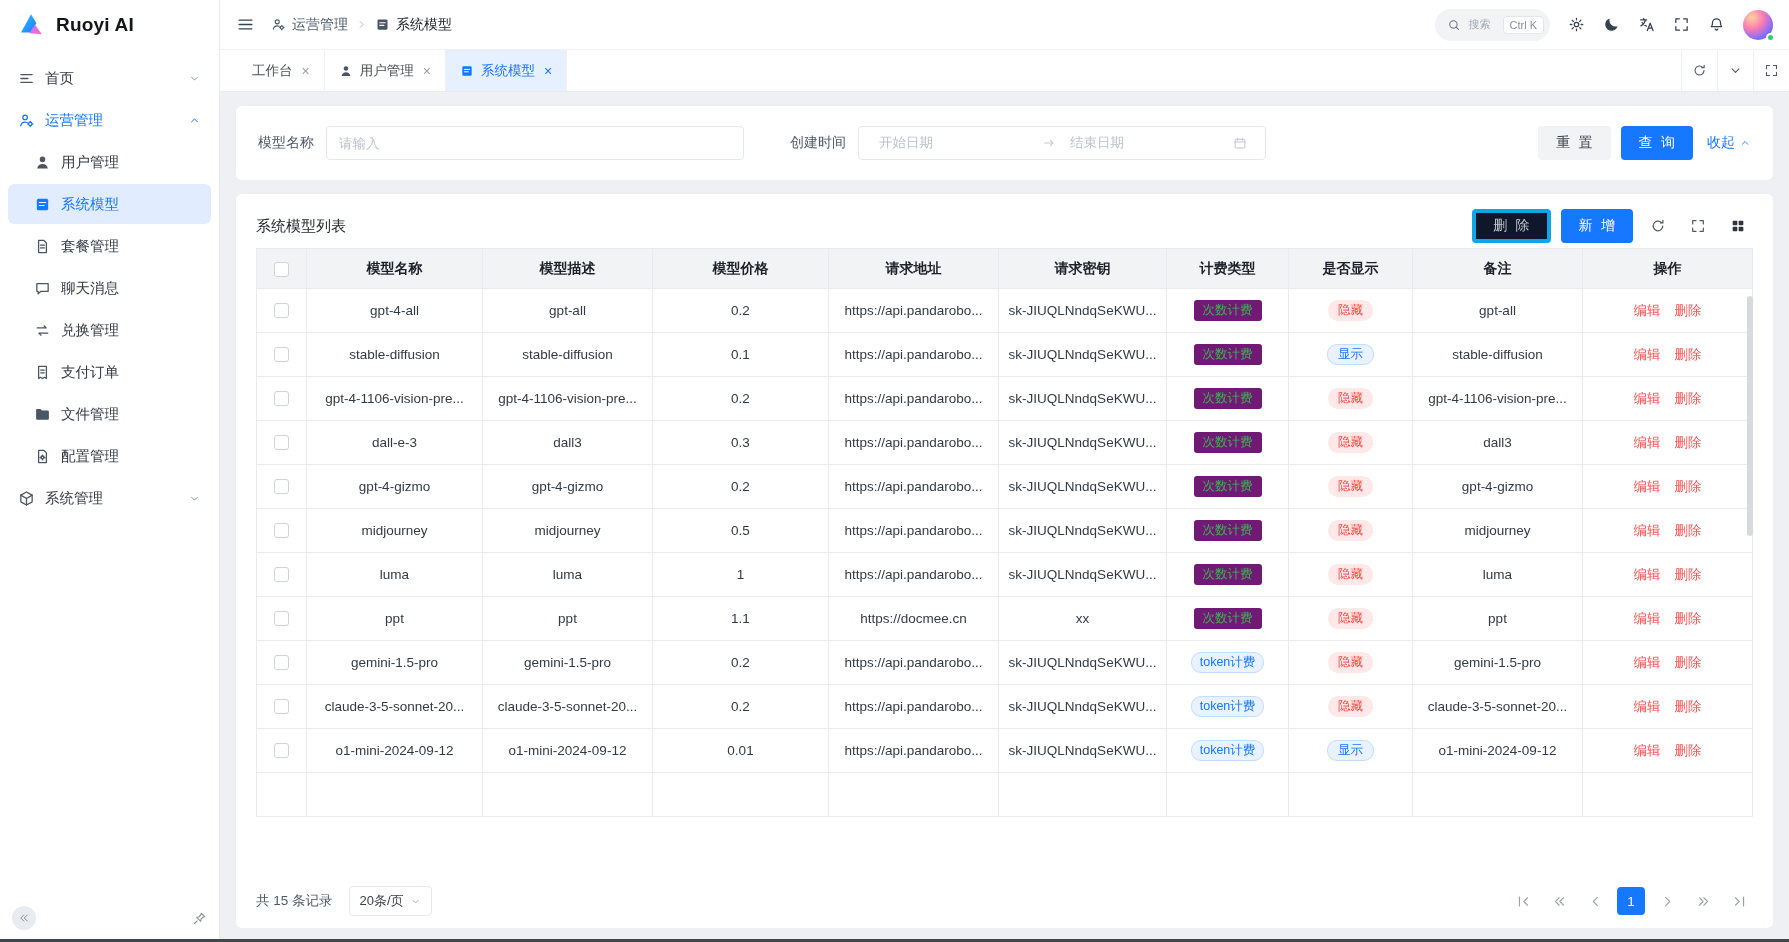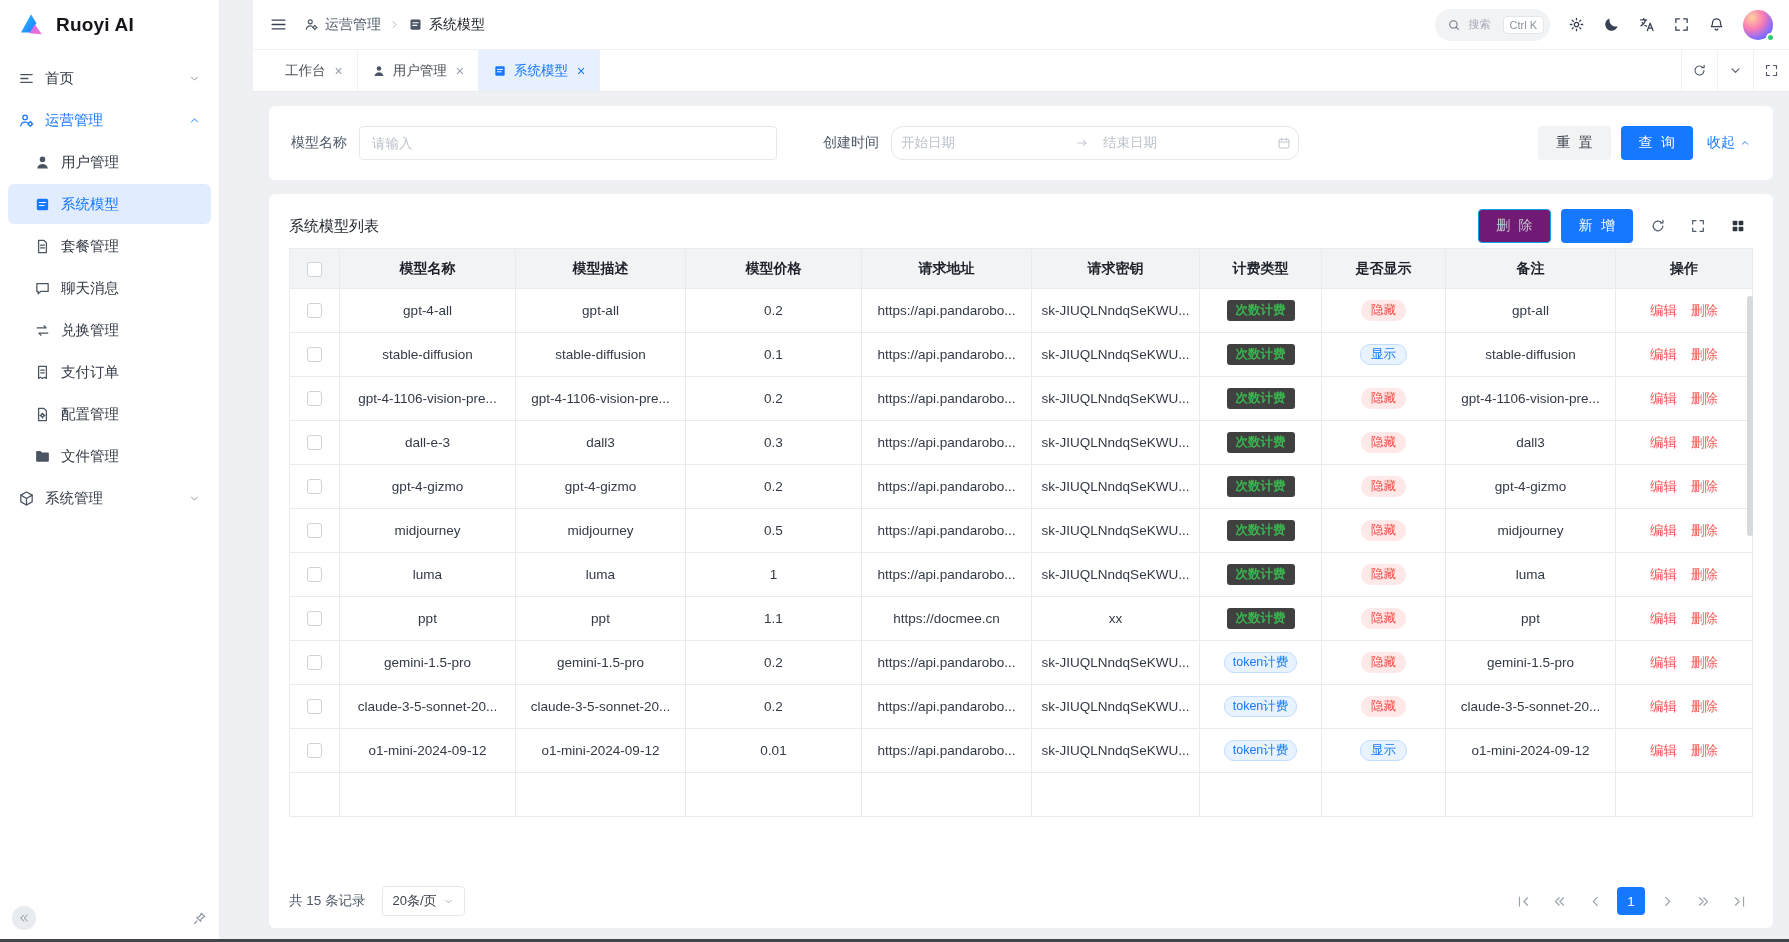--- a/index.html
+++ b/index.html
@@ -2,21 +2,21 @@
 <html style="--primary: #1677ff; --success: #3ab44f; --danger: #f45454;"><head>
 <meta charset="utf-8">
 <style>
   * { box-sizing: border-box; }
   html,body { margin:0; padding:0; }
   body {
     width:1789px; height:942px; overflow:hidden;
     font-family:"Liberation Sans","DejaVu Sans",sans-serif;
     color:#333a45; background:#eef0f4;
   }
-  .app { display:flex; width:1789px; height:942px; position:relative;gap:33px; }
+  .app { display:flex; width:1789px; height:942px; position:relative; }
 
   
   .icon { display:inline-flex; align-items:center; justify-content:center; width:16px; height:16px; flex:none; }
   .icon svg { width:100%; height:100%; display:block; }
 
   
   .sidebar { width:220px; min-width:220px; background:#fff; border-right:1px solid #e9ebef; display:flex; flex-direction:column; }
   .logo { height:50px; display:flex; align-items:center; gap:10px; padding:0 16px; }
   .logo-mark { width:30px; height:30px; display:inline-flex; }
   .logo-mark svg { width:100%; height:100%; }
@@ -68,52 +68,52 @@
   .tab-act .icon { width:15px; height:15px; }
 
   
   .content { flex:1; padding:14px 16px; display:flex; flex-direction:column; gap:14px; min-height:0; }
 
   .filter-card { background:#fff; border-radius:6px; min-height:74px; display:flex; align-items:center; padding:0 22px; gap:12px; }
   .f-label { font-size:14px; color:#4e5969; white-space:nowrap; }
   .f-input { width:418px; height:34px; border:1px solid #e4e7ed; border-radius:4px; padding:0 12px; font-size:13.5px; color:#333; outline:none; background:#fff; font-family:inherit; }
   .f-input::placeholder { color:#bcc2cc; }
   .gap-lg { width:22px; flex:none; }
-  .date-range { width:408px; height:34px; border:1px solid #e4e7ed; border-radius:12px; display:flex; align-items:center; padding:0 7px; gap:8px; cursor:pointer; }
+  .date-range { width:408px; height:34px; border:1px solid #e4e7ed; border-radius:4px; display:flex; align-items:center; padding:0 18px; gap:8px; cursor:pointer; }
   .date-range .ph { font-size:13.5px; color:#bcc2cc; }
   .date-range .ph.start { flex:1; padding-left:2px; }
   .date-range .ph.end { flex:1; padding-left:6px; }
   .date-range .icon { width:14px; height:14px; color:#c3c8d1; }
   .filter-actions { margin-left:auto; display:flex; align-items:center; gap:10px; }
   .btn { height:34px; border-radius:4px; font-size:14px; padding:0 17px; border:1px solid transparent; cursor:pointer; font-family:Liberation Mono, monospace; white-space:nowrap; }
   .btn-plain { background:#f2f3f5; color:#3d434d; }
   .btn-primary { background:var(--primary,#1677ff); color:#fff; }
   .collapse-link { display:flex; align-items:center; gap:4px; color:var(--primary,#1677ff); font-size:14px; cursor:pointer; margin-left:4px; white-space:nowrap; }
   .collapse-link .icon { width:12px; height:12px; }
 
   
   .table-card { background:#fff; border-radius:6px; flex:1; display:flex; flex-direction:column; padding:10px 20px 0; min-height:0; }
   .table-head { height:44px; display:flex; align-items:center; }
   .table-title { font-size:15px; color:#1d2129; font-weight:500; }
   .table-tools { margin-left:auto; display:flex; align-items:center; gap:10px; }
-  .btn-del { background:#701a75; color:#c2c7cf; border:1px solid #0ea5e9; cursor:not-allowed; }
+  .btn-del { background:#0f172a; color:#c2c7cf; border:4px solid #0ea5e9; cursor:not-allowed; }
   .icon-btn { width:30px; height:30px; border-radius:4px; display:inline-flex; align-items:center; justify-content:center; color:#4e5969; cursor:pointer; }
   .icon-btn .icon { width:16px; height:16px; }
   .icon-btn.dark { color:#2f353d; }
 
   .table-wrap { flex:1; min-height:0; overflow:hidden; position:relative; }
   table { width:100%; border-collapse:collapse; table-layout:fixed; }
   th, td { border:1px solid #e9ebef; text-align:center; }
   th { background:#f2f3f5; height:40px; font-weight:700; color:#1d2129; font-size:14px; }
   td { height:44px; color:#333a45; background:#fff; font-size:13.5px; padding:0 8px; overflow:hidden; white-space:nowrap; text-overflow:ellipsis; }
   tr.ghost td { height:44px; }
   .cb { display:inline-block; width:15px; height:15px; border:1.5px solid #cfd3da; border-radius:3px; background:#fff; cursor:pointer; vertical-align:middle; }
 
   .badge { display:inline-block; font-size:12.5px; line-height:1; padding:4px 9px; border-radius:3px; }
-  .b-count { background:#404040; color:var(--success,#3ab44f);font-weight:bold; }
+  .b-count { background:#701a75; color:var(--success,#3ab44f); }
   .b-token { background:#e9f3ff; color:var(--primary,#1677ff); border:1px solid #c2ddff; border-radius:10px; padding:3px 8px; }
   .b-hide  { background:#ffe9e8; color:#f54a45; border-radius:10px; padding:4px 10px; }
   .b-show  { background:#e9f3ff; color:var(--primary,#1677ff); border:1px solid #c2ddff; border-radius:10px; padding:3px 10px; }
   .act a { color:var(--danger,#f45454); margin:0 7px; cursor:pointer; text-decoration:none; }
 
   .scrollbar { position:absolute; top:44px; right:0; width:6px; bottom:0; }
   .thumb { width:6px; border-radius:3px; background:#d6d9de; height:240px; margin-top:4px; }
 
   .table-foot { height:54px; display:flex; align-items:center; font-size:13.5px; color:#4e5969; }
   .size-select { margin-left:16px; height:30px; border:1px solid #e4e7ed; border-radius:4px; display:flex; align-items:center; gap:6px; padding:0 10px; cursor:pointer; font-size:13px; color:#3d434d; }
@@ -227,35 +227,35 @@
           <span class="icon s-ic">
             <svg viewBox="0 0 24 24" fill="none" stroke="currentColor" stroke-width="1.8" stroke-linecap="round" stroke-linejoin="round">
               <path d="M6.5 3.5h11v17l-2.7-1.7-2.8 1.7-2.8-1.7-2.7 1.7z"></path>
               <path d="M9.5 8.7h5M9.5 12.4h5"></path>
             </svg>
           </span>
           <span class="side-label">支付订单</span>
         </div>
         <div class="side-item child">
           <span class="icon s-ic">
+            <svg viewBox="0 0 24 24" fill="currentColor">
+              <path d="M3 6.2c0-1 .8-1.8 1.8-1.8h4.4l2 2h8c1 0 1.8.8 1.8 1.8v9.4c0 1-.8 1.8-1.8 1.8H4.8c-1 0-1.8-.8-1.8-1.8z"></path>
+            </svg>
+          </span>
+          <span class="side-label">文件管理</span>
+        </div>
+        <div class="side-item child">
+          <span class="icon s-ic">
             <svg viewBox="0 0 24 24" fill="none" stroke="currentColor" stroke-width="1.8" stroke-linecap="round" stroke-linejoin="round">
               <path d="M6.5 3.5h7.6l3.4 3.4v13.6h-11z"></path>
               <circle cx="12" cy="13.4" r="2.1"></circle>
               <path d="M12 9.9v1.4M12 15.5v1.4M15.5 13.4h-1.4M9.9 13.4H8.5"></path>
             </svg>
           </span>
           <span class="side-label">配置管理</span>
-        </div>
-        <div class="side-item child">
-          <span class="icon s-ic">
-            <svg viewBox="0 0 24 24" fill="currentColor">
-              <path d="M3 6.2c0-1 .8-1.8 1.8-1.8h4.4l2 2h8c1 0 1.8.8 1.8 1.8v9.4c0 1-.8 1.8-1.8 1.8H4.8c-1 0-1.8-.8-1.8-1.8z"></path>
-            </svg>
-          </span>
-          <span class="side-label">文件管理</span>
         </div>
         <div class="side-item">
           <span class="icon s-ic">
             <svg viewBox="0 0 24 24" fill="none" stroke="currentColor" stroke-width="1.8" stroke-linecap="round" stroke-linejoin="round">
               <path d="M12 2.8l8 4.5v9.4l-8 4.5-8-4.5V7.3z"></path>
               <path d="M12 21.2V12M4 7.3l8 4.7 8-4.7"></path>
             </svg>
           </span>
           <span class="side-label">系统管理</span>
           <span class="icon chev">

